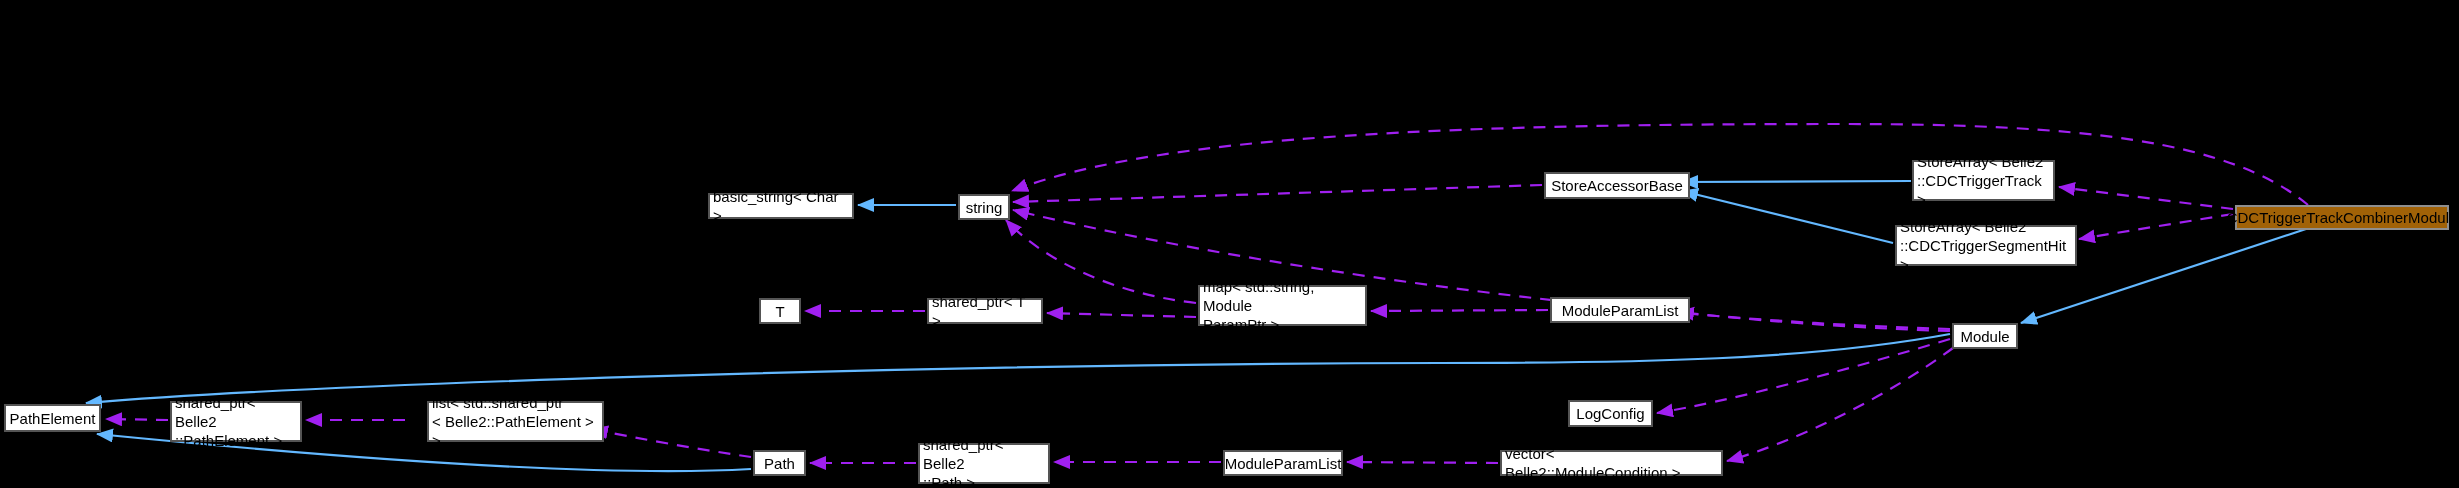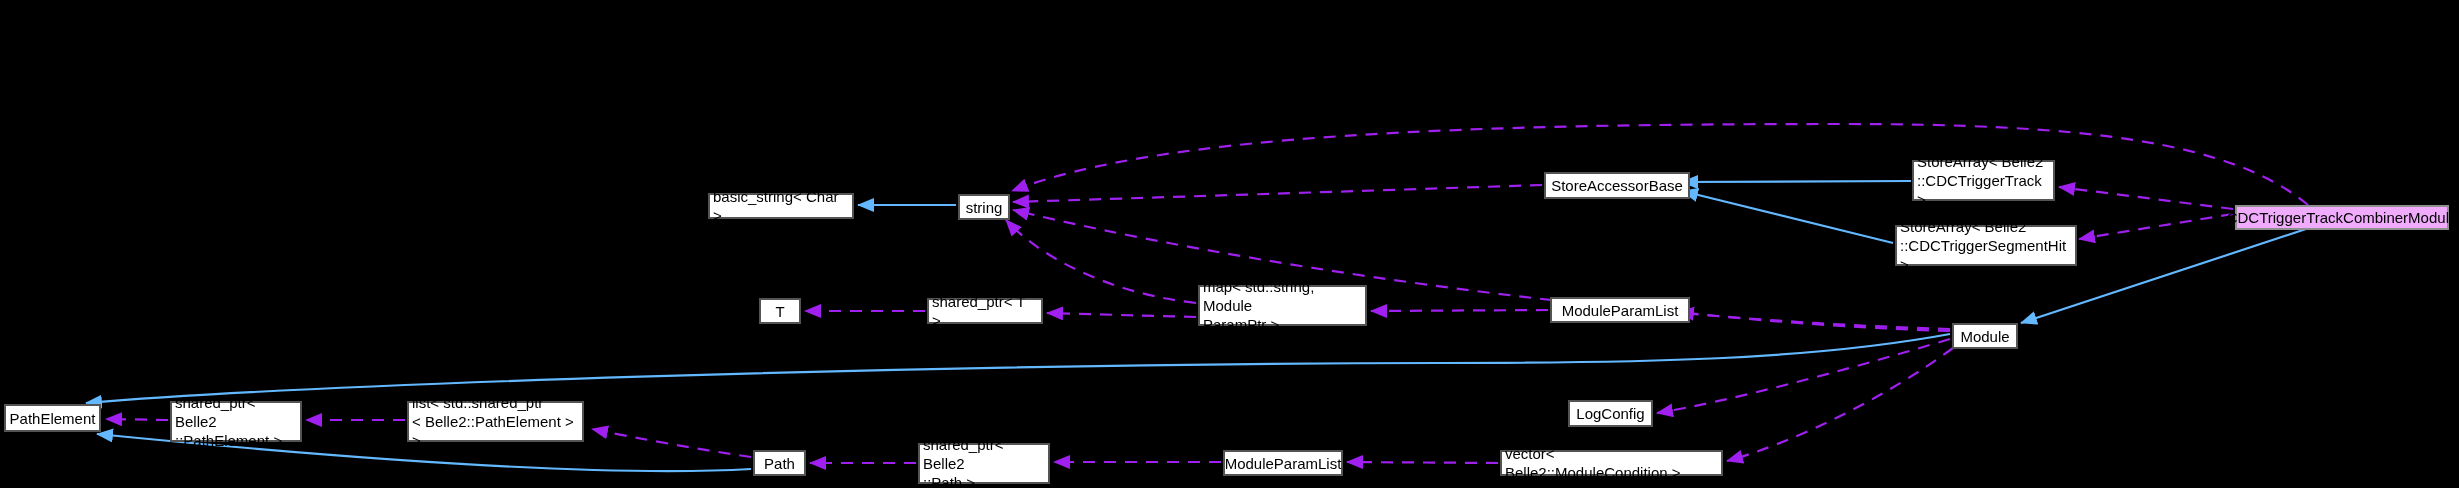--- a/index.html
+++ b/index.html
@@ -39,21 +39,21 @@
     line-height: 19px;
     display: flex;
     align-items: center;
     justify-content: center;
     text-align: left;
     white-space: pre-line;
     padding: 0 3px;
     cursor: pointer;
   }
   .node.highlight {
-    background: #f0abfc;
+    background: #a16207;
     border-color: #8f8f8f;
   }
 </style>
 </head>
 <body>
 
 <div id="canvas">
 
   <svg id="edges">
     <defs>
@@ -90,21 +90,21 @@
     <path class="edge usage" marker-end="url(#arrow-usage)" d="M 751,457 C 697,449 640,439 592,429" stroke="#a020f0"></path>
     <path class="edge usage" marker-end="url(#arrow-usage)" d="M 405,420 L 306,420" stroke="#a020f0"></path>
     <path class="edge usage" marker-end="url(#arrow-usage)" d="M 168,420 L 106,419" stroke="#a020f0"></path>
   </svg>
 
   <div class="node" style="left:4px; top:404px; width:97px; height:28px">PathElement</div>
 
   <div class="node" style="left:170px; top:401px; width:132px; height:41px">shared_ptr&lt; Belle2
 ::PathElement &gt;</div>
 
-  <div class="node" style="left:407px; top:401px; width:177px; height:41px">list&lt; std::shared_ptr
+  <div class="node" style="left:427px; top:401px; width:177px; height:41px">list&lt; std::shared_ptr
 &lt; Belle2::PathElement &gt; &gt;</div>
 
   <div class="node" style="left:708px; top:193px; width:146px; height:26px">basic_string&lt; Char &gt;</div>
 
   <div class="node" style="left:958px; top:194px; width:52px; height:26px">string</div>
 
   <div class="node" style="left:759px; top:298px; width:42px; height:26px">T</div>
 
   <div class="node" style="left:927px; top:298px; width:116px; height:26px">shared_ptr&lt; T &gt;</div>
 

